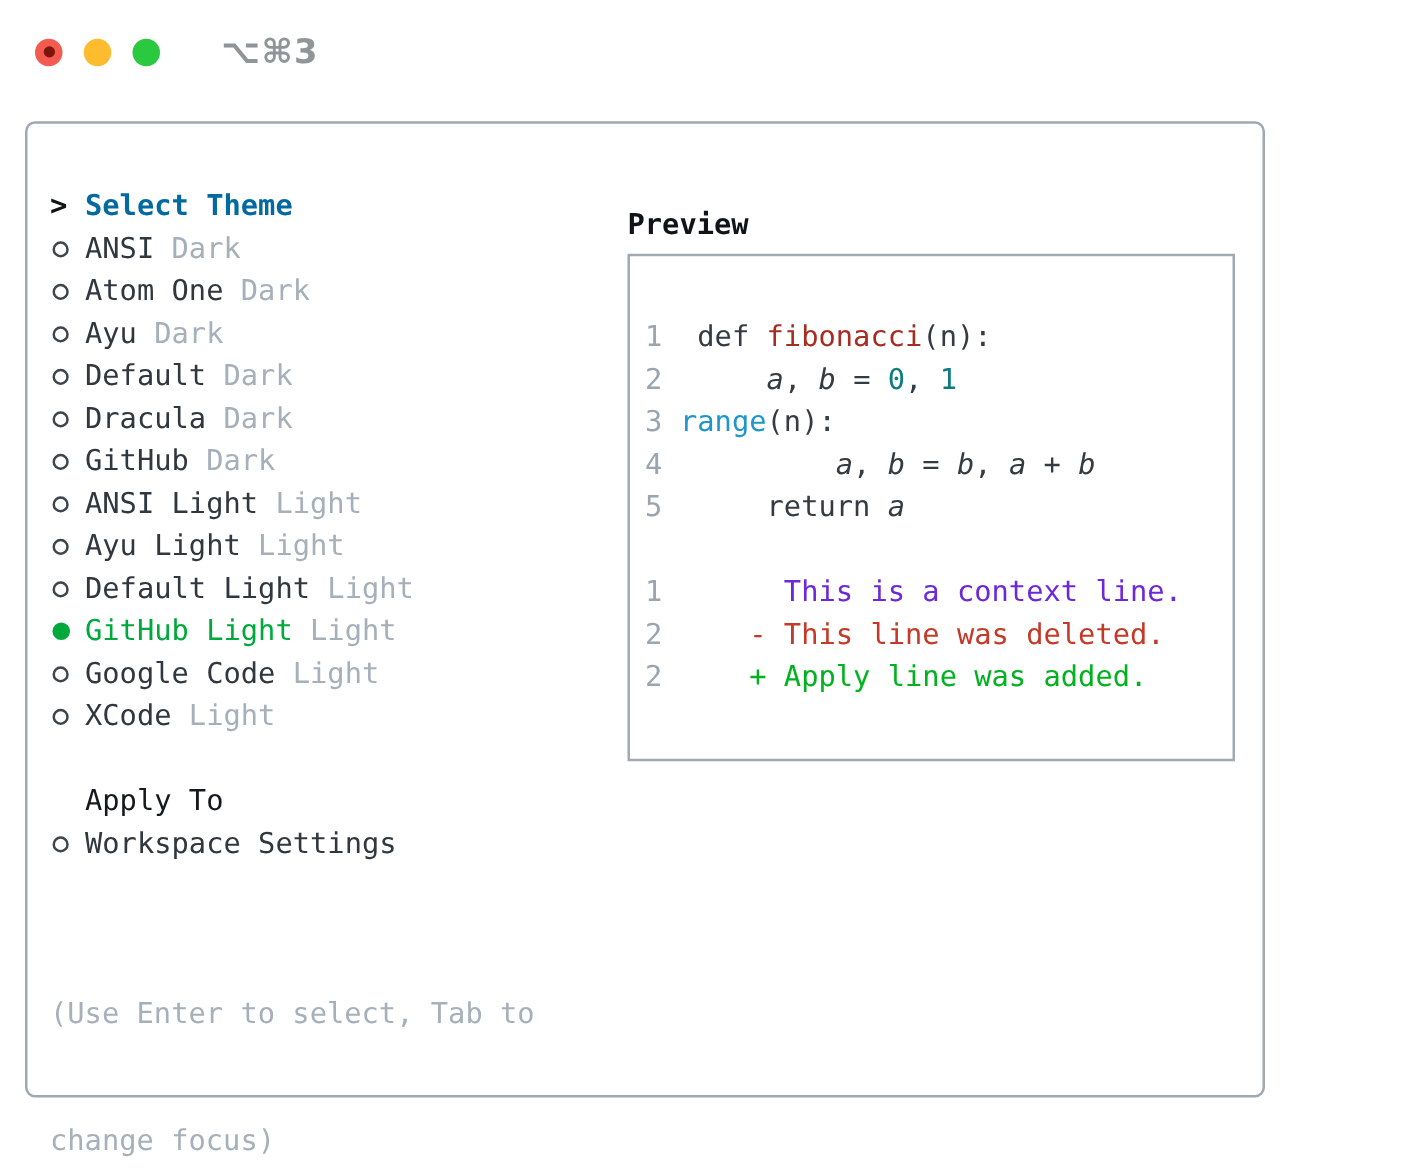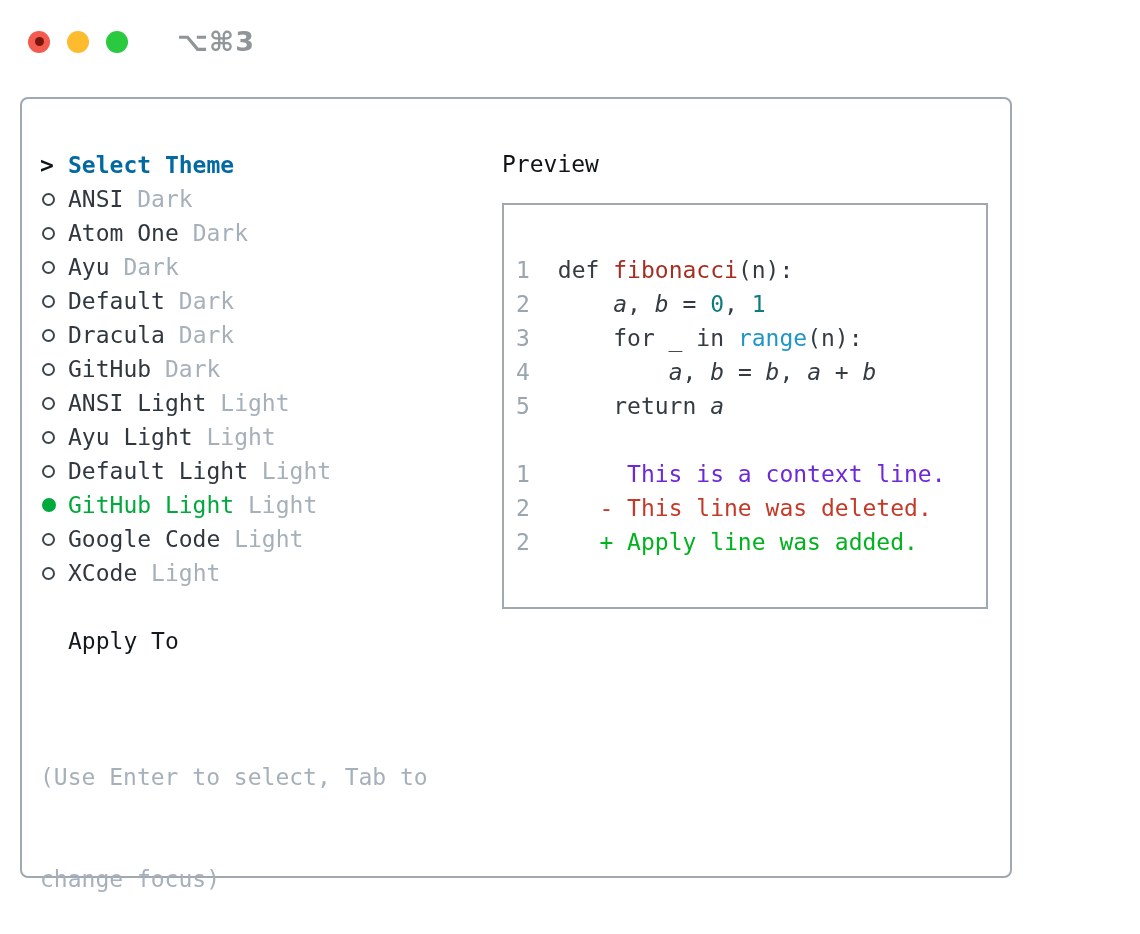--- a/index.html
+++ b/index.html
@@ -46,22 +46,22 @@
   .radio.sel { border: none; width: 14px; height: 14px; background: var(--green); }
   .chev { color: #101418; font-weight: bold; }
   .hdr-label { color: #0369a1; font-weight: bold; }
   .name { color: #30373f; }
   .name.sel { color: var(--green); }
   .tag { color: #a6b0ba; }
   .spacer { height: 34px; }
   .hint { color: #a6b0ba; font-size: 23px; line-height: 34px; white-space: pre; }
   
   .preview-title {
-    position: absolute; left: 480px; top: 48px;
-    font-size: 23px; font-weight: normal; color: #101418; line-height: 34px;
+    position: absolute; left: 480px; top: 64px;
+    font-size: 23px; font-weight: bold; color: #101418; line-height: 34px;
   }
   .preview-box {
     position: absolute; left: 480px; top: 104px;
     width: 486px; height: 406px;
     border: 2px solid #a0a8b2;
     padding: 48px 0 0 12px;
     background: #ffffff;
   }
   .pline { height: 34px; font-size: 23px; white-space: pre; display: flex; align-items: center; }
   .ln { display: inline-block; width: 28px; color: #9aa5b0; flex: none; }
@@ -108,33 +108,34 @@
           <div class="row"><span class="marker"><span class="radio sel"></span></span><span class="name sel">GitHub Light</span><span class="tag"> Light</span></div>
           <div class="row"><span class="marker"><span class="radio"></span></span><span class="name">Google Code</span><span class="tag"> Light</span></div>
           <div class="row"><span class="marker"><span class="radio"></span></span><span class="name">XCode</span><span class="tag"> Light</span></div>
         </div>
       <div class="spacer"></div>
       <div class="row">
         <span class="marker"></span>
         <span class="hdr-label" style="font-weight:normal;color:#15191d">Apply To</span>
       </div>
       <div id="apply-container">
+          <div class="row"><span class="marker"><span class="radio"></span></span><span class="name">Workspace Settings</span></div>
         </div>
       <div class="spacer"></div>
       <div class="hint">
         <div>(Use Enter to select, Tab to</div>
         <div>change focus)</div>
       </div>
     </div>
 
     <div class="preview-title">Preview</div>
     <div class="preview-box" id="preview-box">
         <div class="pline"><span class="ln">1</span><span class="seg-t"> def </span><span class="seg-fn">fibonacci</span><span class="seg-t">(n):</span></div>
         <div class="pline"><span class="ln">2</span><span class="seg-t">     </span><span class="seg-v">a</span><span class="seg-t">, </span><span class="seg-v">b</span><span class="seg-t"> = </span><span class="seg-num">0</span><span class="seg-t">, </span><span class="seg-num">1</span></div>
-        <div class="pline"><span class="ln">3</span><span class="seg-t">     for _ in </span><span class="seg-call">range</span><span class="seg-t">(n):</span></div>
+        <div class="pline"><span class="ln">3</span><span class="seg-call">range</span><span class="seg-t">(n):</span></div>
         <div class="pline"><span class="ln">4</span><span class="seg-t">         </span><span class="seg-v">a</span><span class="seg-t">, </span><span class="seg-v">b</span><span class="seg-t"> = </span><span class="seg-v">b</span><span class="seg-t">, </span><span class="seg-v">a</span><span class="seg-t"> + </span><span class="seg-v">b</span></div>
         <div class="pline"><span class="ln">5</span><span class="seg-t">     return </span><span class="seg-v">a</span></div>
         <div class="pline"><span class="ln"></span></div>
         <div class="pline"><span class="ln">1</span><span class="seg-ctx">      This is a context line.</span></div>
         <div class="pline"><span class="ln">2</span><span class="seg-t">    </span><span class="seg-del">- This line was deleted.</span></div>
         <div class="pline"><span class="ln">2</span><span class="seg-t">    </span><span class="seg-add">+ Apply line was added.</span></div>
       </div>
 
   </div>
 </div>

